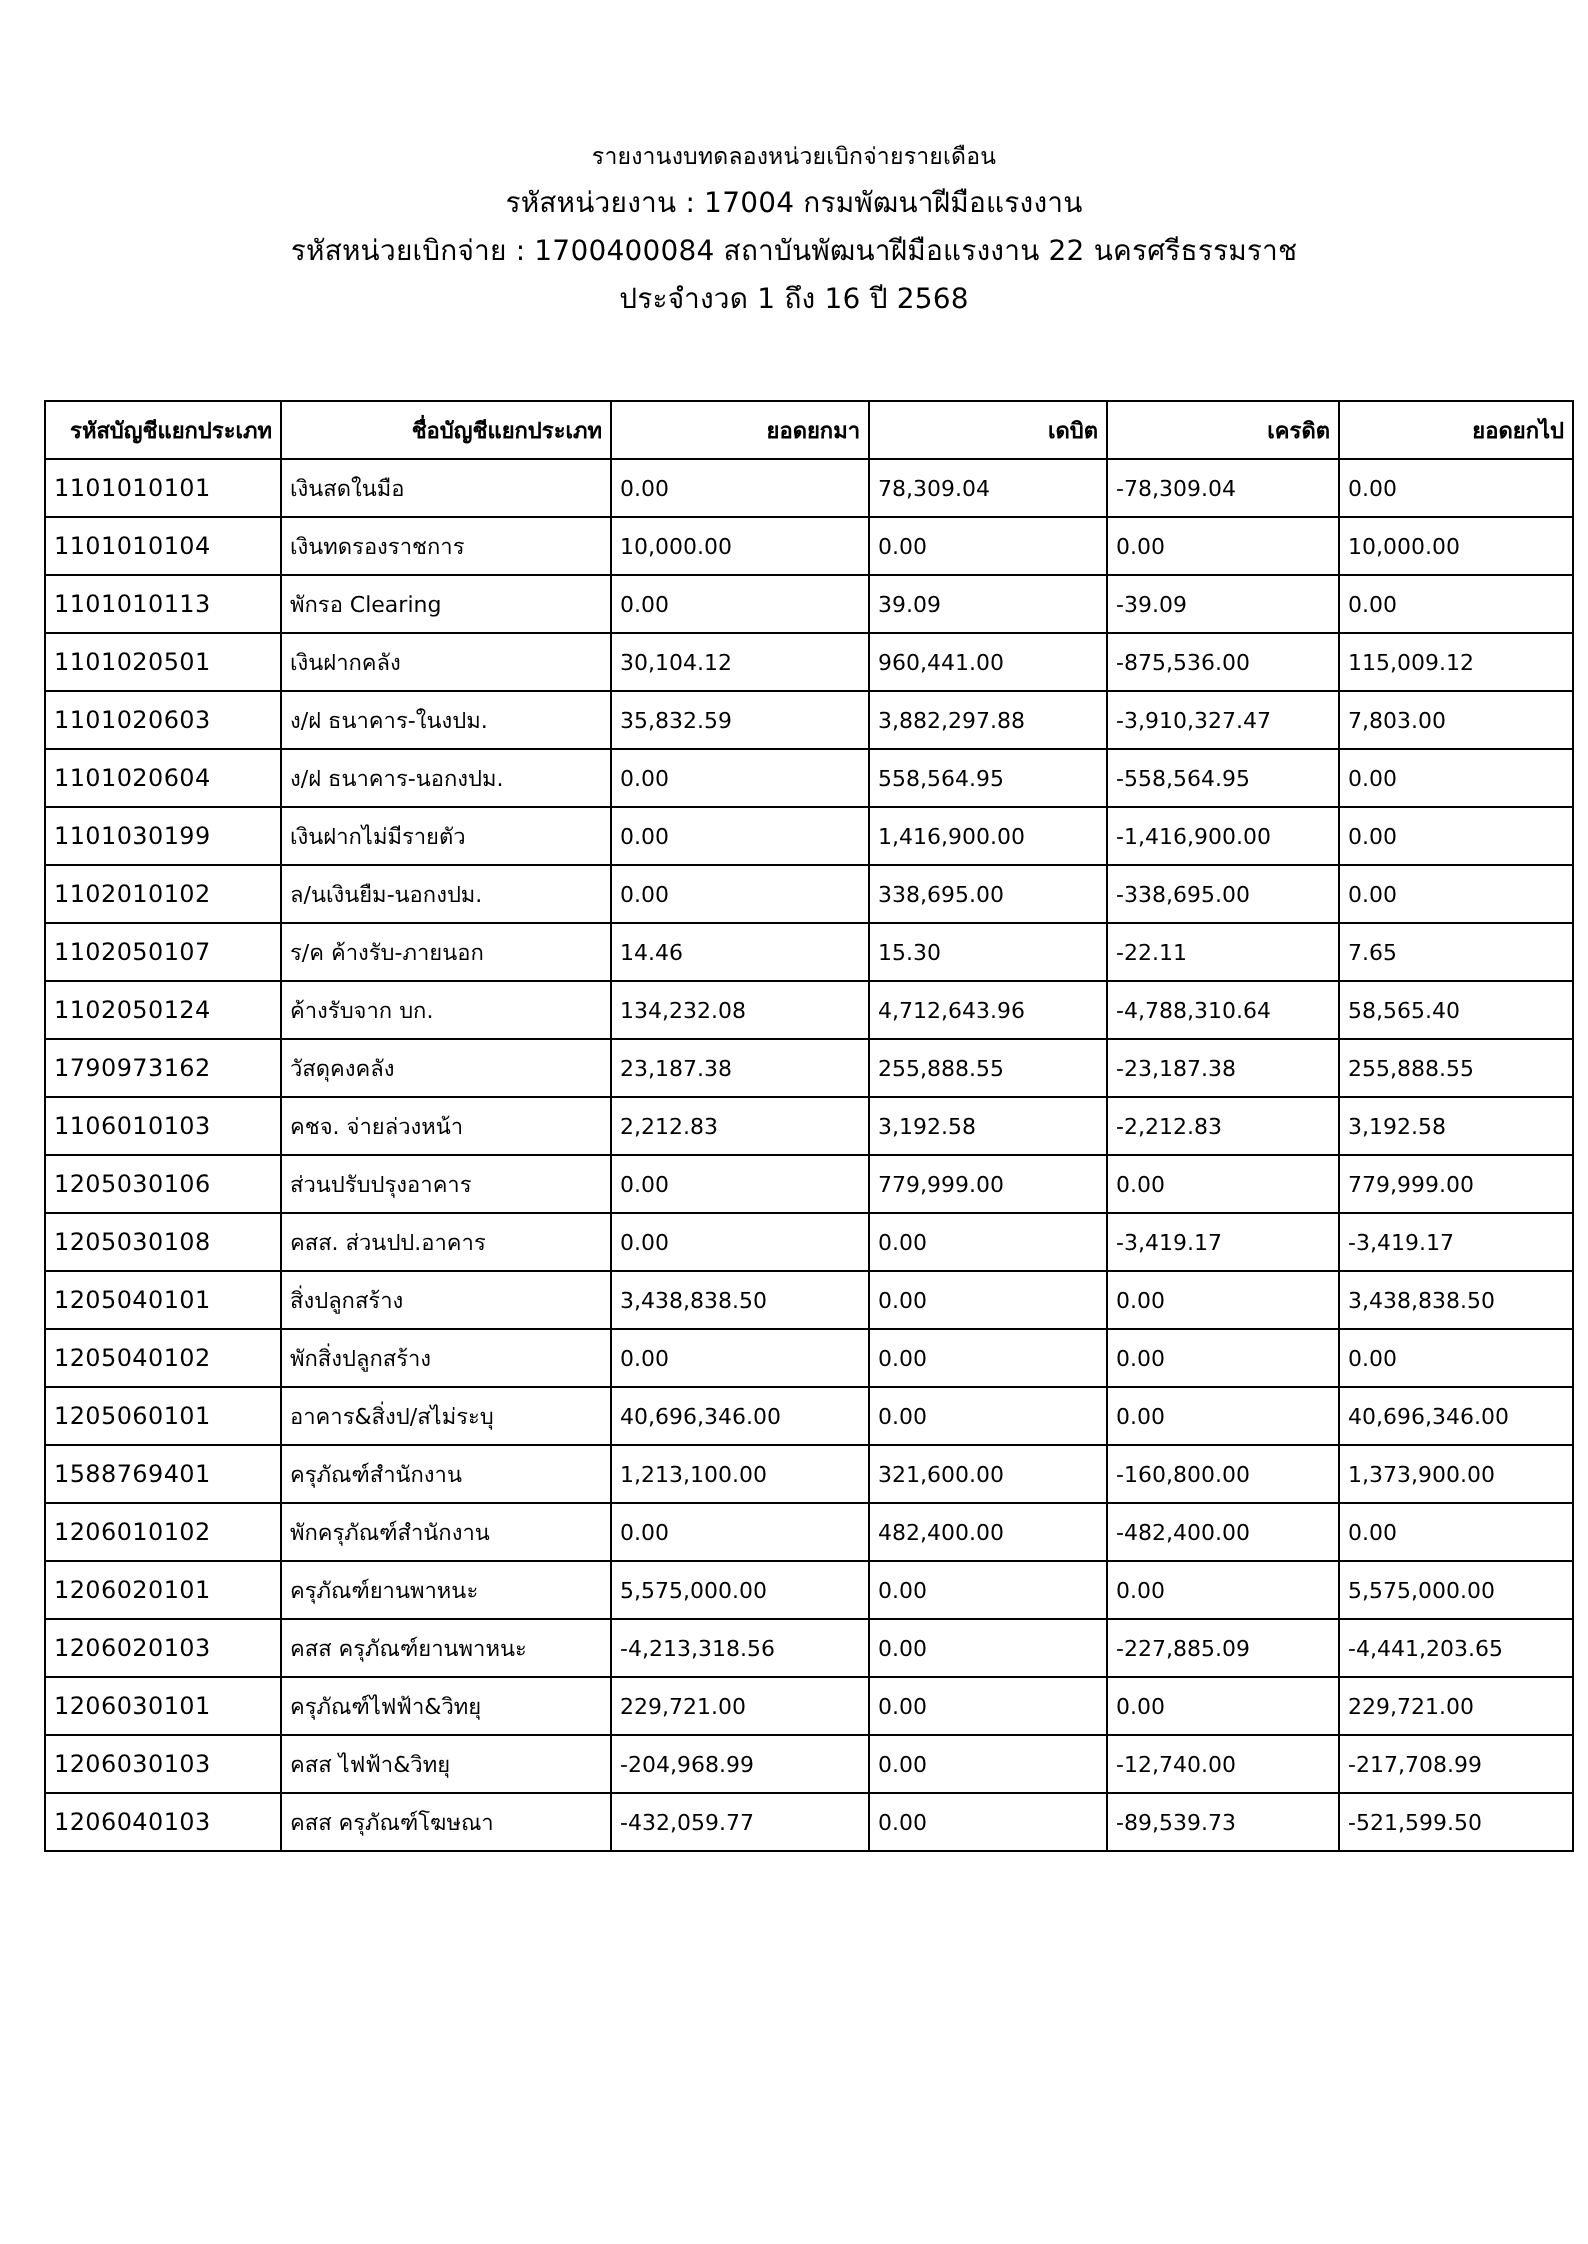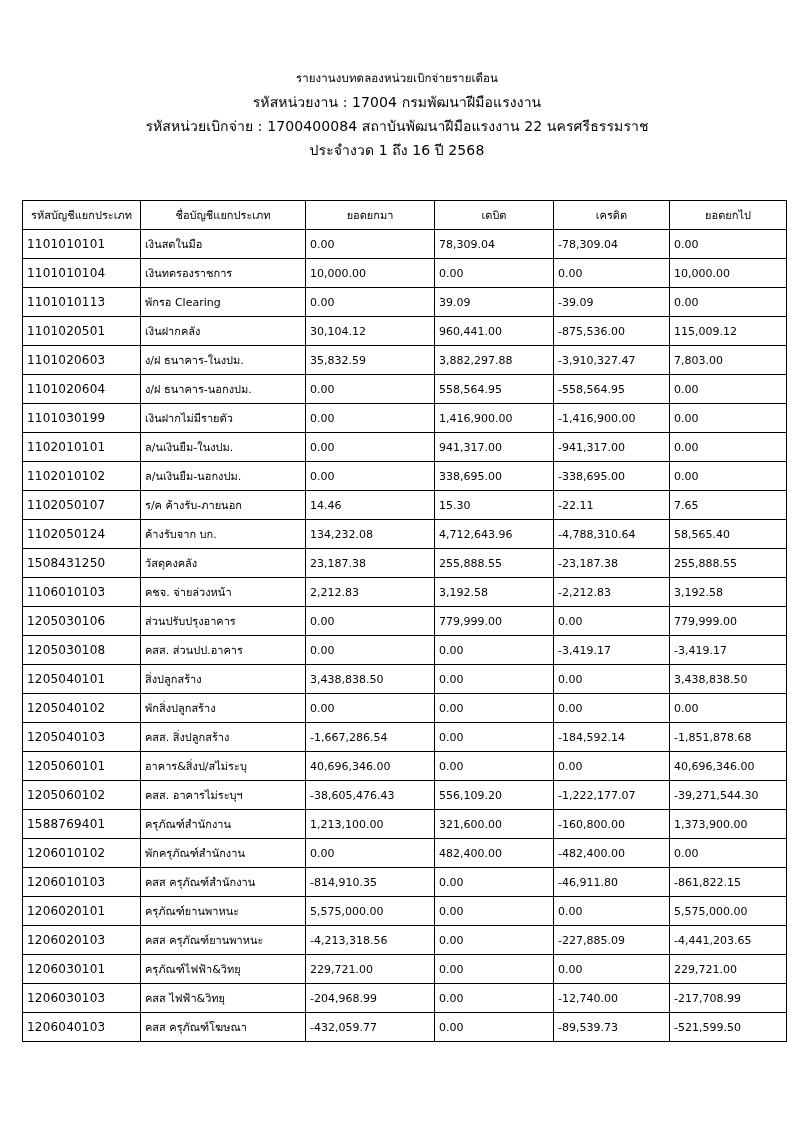--- a/index.html
+++ b/index.html
@@ -64,22 +64,22 @@
   table.trial-balance td {
     border: 1.1px solid #000;
     height: 28px;
     padding: 0 4px;
     font-size: 11px;
     vertical-align: middle;
     overflow: hidden;
     white-space: nowrap;
   }
   table.trial-balance thead th {
-    text-align: center;
-    font-weight: normal;
+    text-align: right;
+    font-weight: bold;
     font-size: 11px;
     border-bottom-width: 1.6px;
   }
   table.trial-balance tbody td {
     text-align: left;
   }
   table.trial-balance tbody td.num {
     text-align: left;
     font-size: 11px;
   }
@@ -174,28 +174,20 @@
           </tr>
           <tr>
             <td class="code">1101030199</td>
             <td class="name">เงินฝากไม่มีรายตัว</td>
             <td class="num">0.00</td>
             <td class="num">1,416,900.00</td>
             <td class="num">-1,416,900.00</td>
             <td class="num">0.00</td>
           </tr>
           <tr>
-            <td class="code">1102010101</td>
-            <td class="name">ล/นเงินยืม-ในงปม.</td>
-            <td class="num">0.00</td>
-            <td class="num">941,317.00</td>
-            <td class="num">-941,317.00</td>
-            <td class="num">0.00</td>
-          </tr>
-          <tr>
             <td class="code">1102010102</td>
             <td class="name">ล/นเงินยืม-นอกงปม.</td>
             <td class="num">0.00</td>
             <td class="num">338,695.00</td>
             <td class="num">-338,695.00</td>
             <td class="num">0.00</td>
           </tr>
           <tr>
             <td class="code">1102050107</td>
             <td class="name">ร/ค ค้างรับ-ภายนอก</td>
@@ -206,21 +198,21 @@
           </tr>
           <tr>
             <td class="code">1102050124</td>
             <td class="name">ค้างรับจาก บก.</td>
             <td class="num">134,232.08</td>
             <td class="num">4,712,643.96</td>
             <td class="num">-4,788,310.64</td>
             <td class="num">58,565.40</td>
           </tr>
           <tr>
-            <td class="code">1508431250</td>
+            <td class="code">1790973162</td>
             <td class="name">วัสดุคงคลัง</td>
             <td class="num">23,187.38</td>
             <td class="num">255,888.55</td>
             <td class="num">-23,187.38</td>
             <td class="num">255,888.55</td>
           </tr>
           <tr>
             <td class="code">1106010103</td>
             <td class="name">คชจ. จ่ายล่วงหน้า</td>
             <td class="num">2,212.83</td>
@@ -254,68 +246,44 @@
           </tr>
           <tr>
             <td class="code">1205040102</td>
             <td class="name">พักสิ่งปลูกสร้าง</td>
             <td class="num">0.00</td>
             <td class="num">0.00</td>
             <td class="num">0.00</td>
             <td class="num">0.00</td>
           </tr>
           <tr>
-            <td class="code">1205040103</td>
-            <td class="name">คสส. สิ่งปลูกสร้าง</td>
-            <td class="num">-1,667,286.54</td>
-            <td class="num">0.00</td>
-            <td class="num">-184,592.14</td>
-            <td class="num">-1,851,878.68</td>
-          </tr>
-          <tr>
             <td class="code">1205060101</td>
             <td class="name">อาคาร&amp;สิ่งป/สไม่ระบุ</td>
             <td class="num">40,696,346.00</td>
             <td class="num">0.00</td>
             <td class="num">0.00</td>
             <td class="num">40,696,346.00</td>
-          </tr>
-          <tr>
-            <td class="code">1205060102</td>
-            <td class="name">คสส. อาคารไม่ระบุฯ</td>
-            <td class="num">-38,605,476.43</td>
-            <td class="num">556,109.20</td>
-            <td class="num">-1,222,177.07</td>
-            <td class="num">-39,271,544.30</td>
           </tr>
           <tr>
             <td class="code">1588769401</td>
             <td class="name">ครุภัณฑ์สำนักงาน</td>
             <td class="num">1,213,100.00</td>
             <td class="num">321,600.00</td>
             <td class="num">-160,800.00</td>
             <td class="num">1,373,900.00</td>
           </tr>
           <tr>
             <td class="code">1206010102</td>
             <td class="name">พักครุภัณฑ์สำนักงาน</td>
             <td class="num">0.00</td>
             <td class="num">482,400.00</td>
             <td class="num">-482,400.00</td>
             <td class="num">0.00</td>
           </tr>
           <tr>
-            <td class="code">1206010103</td>
-            <td class="name">คสส ครุภัณฑ์สำนักงาน</td>
-            <td class="num">-814,910.35</td>
-            <td class="num">0.00</td>
-            <td class="num">-46,911.80</td>
-            <td class="num">-861,822.15</td>
-          </tr>
-          <tr>
             <td class="code">1206020101</td>
             <td class="name">ครุภัณฑ์ยานพาหนะ</td>
             <td class="num">5,575,000.00</td>
             <td class="num">0.00</td>
             <td class="num">0.00</td>
             <td class="num">5,575,000.00</td>
           </tr>
           <tr>
             <td class="code">1206020103</td>
             <td class="name">คสส ครุภัณฑ์ยานพาหนะ</td>

